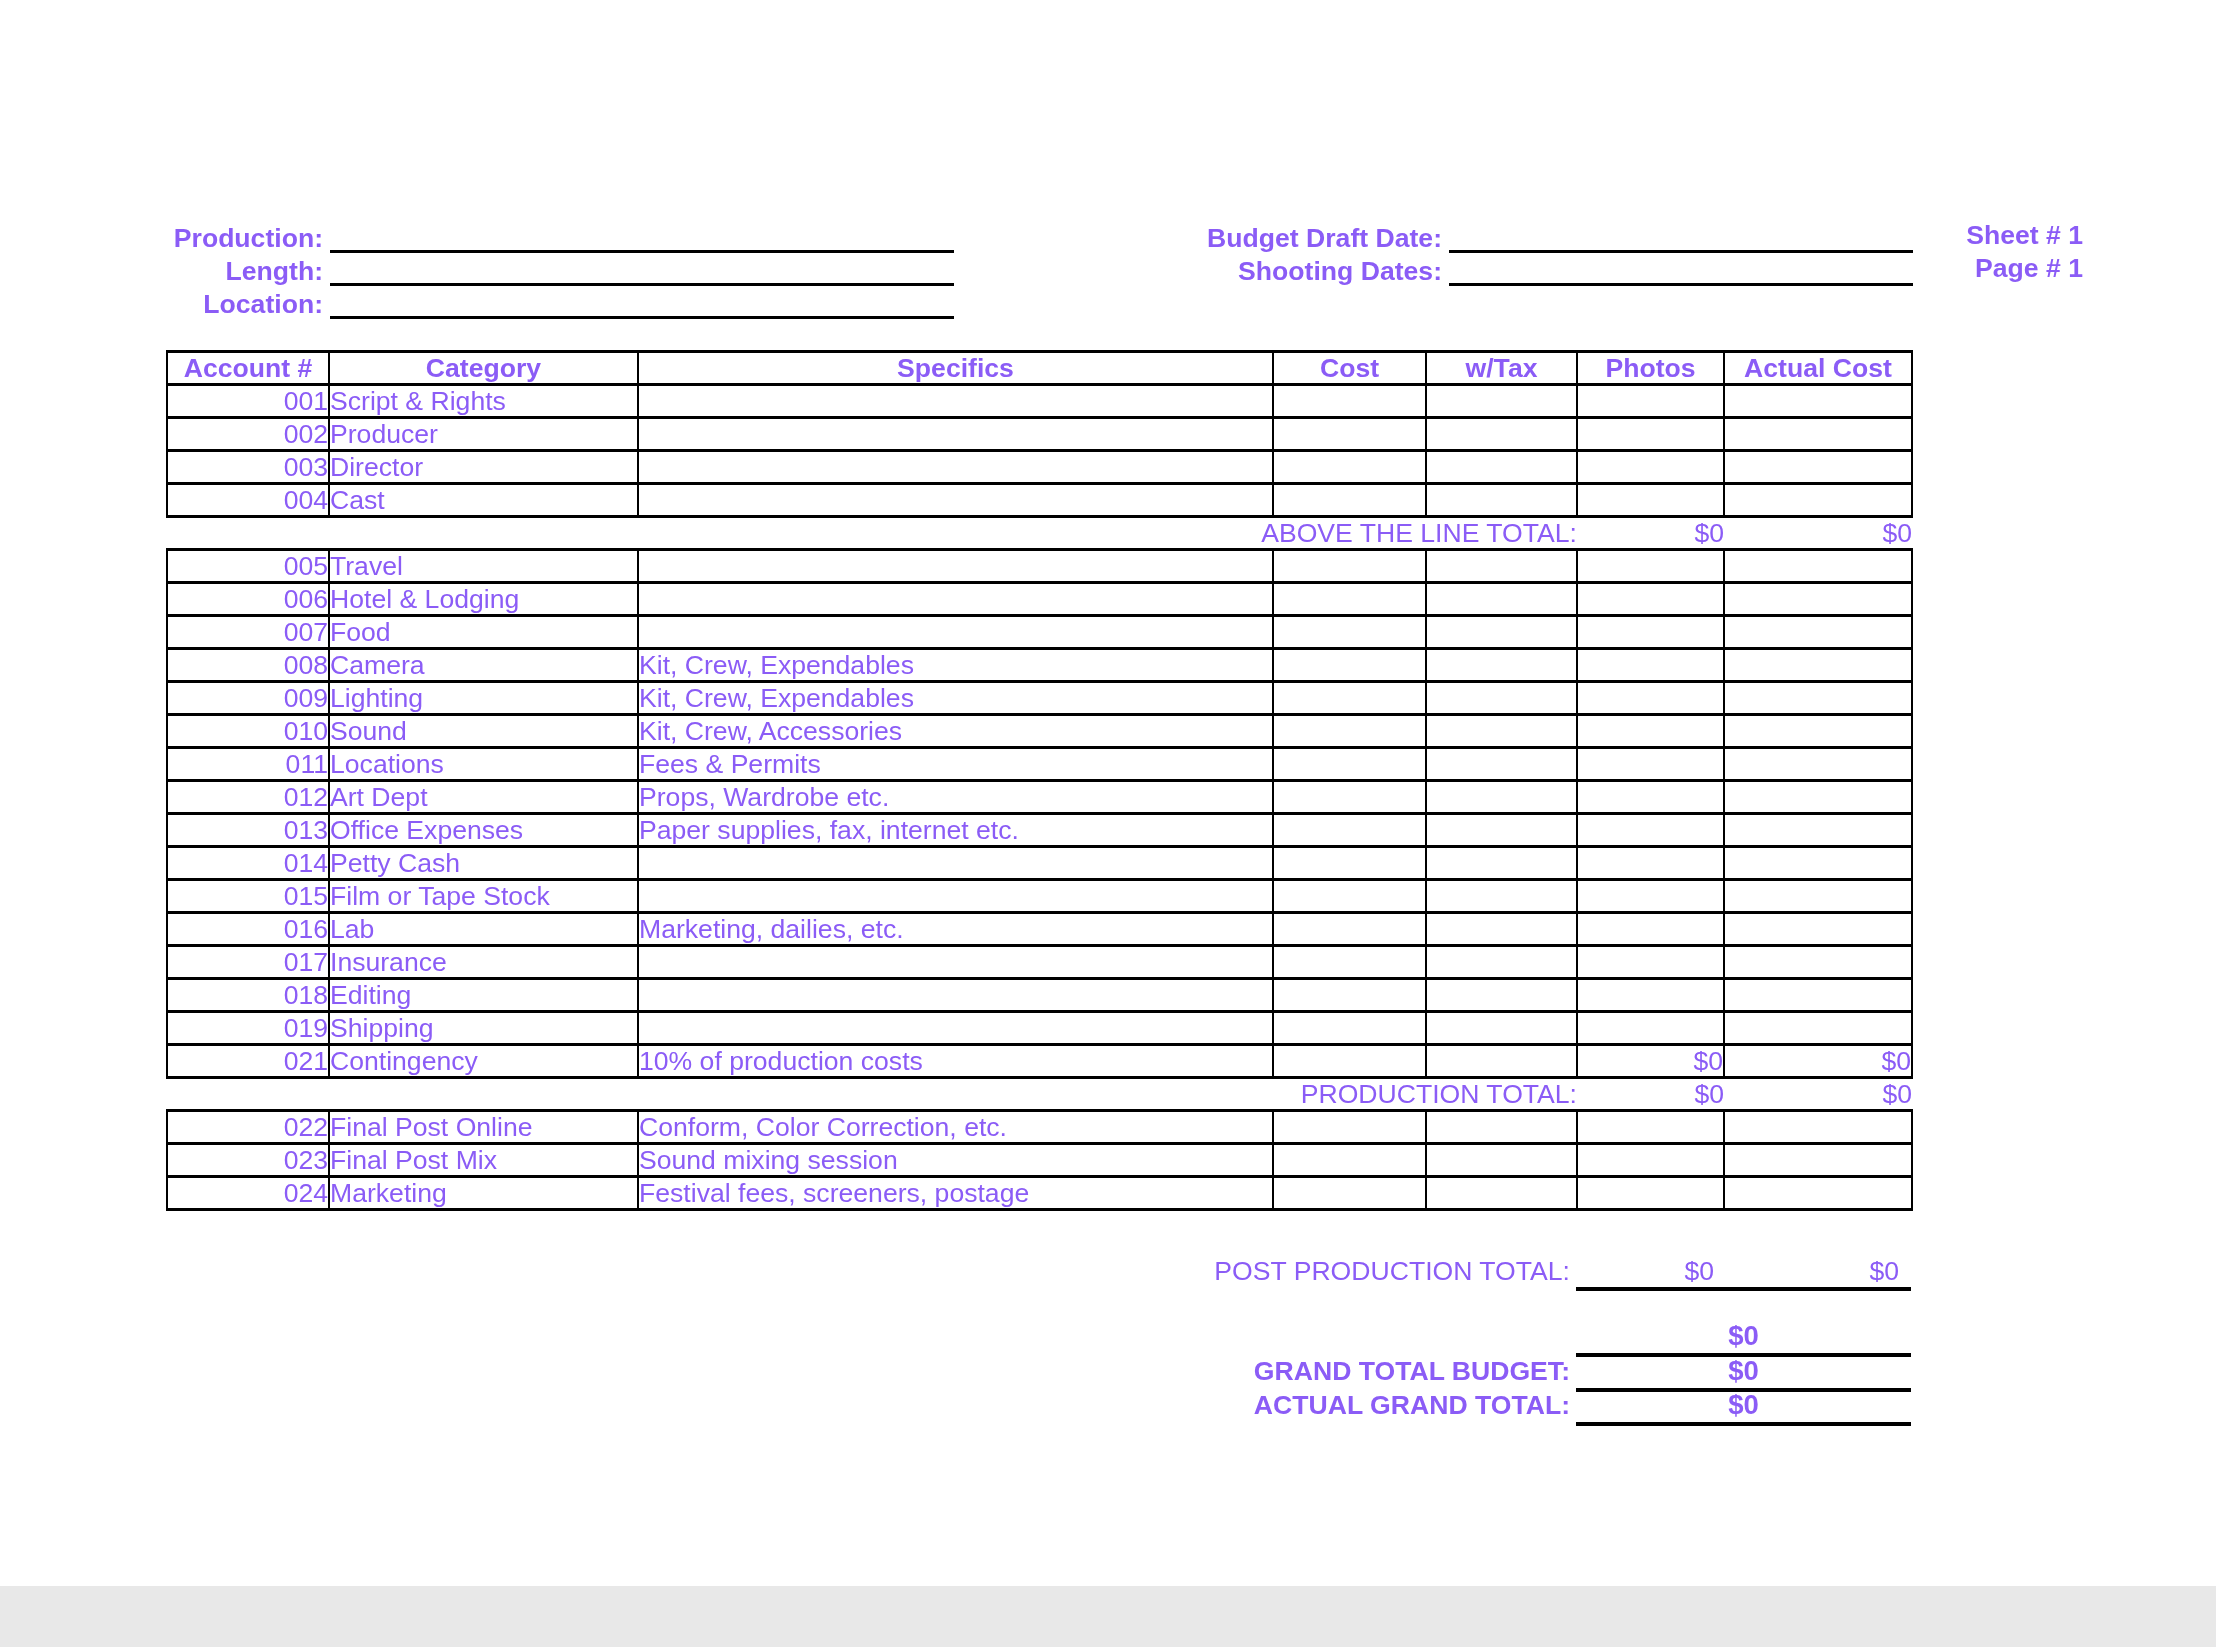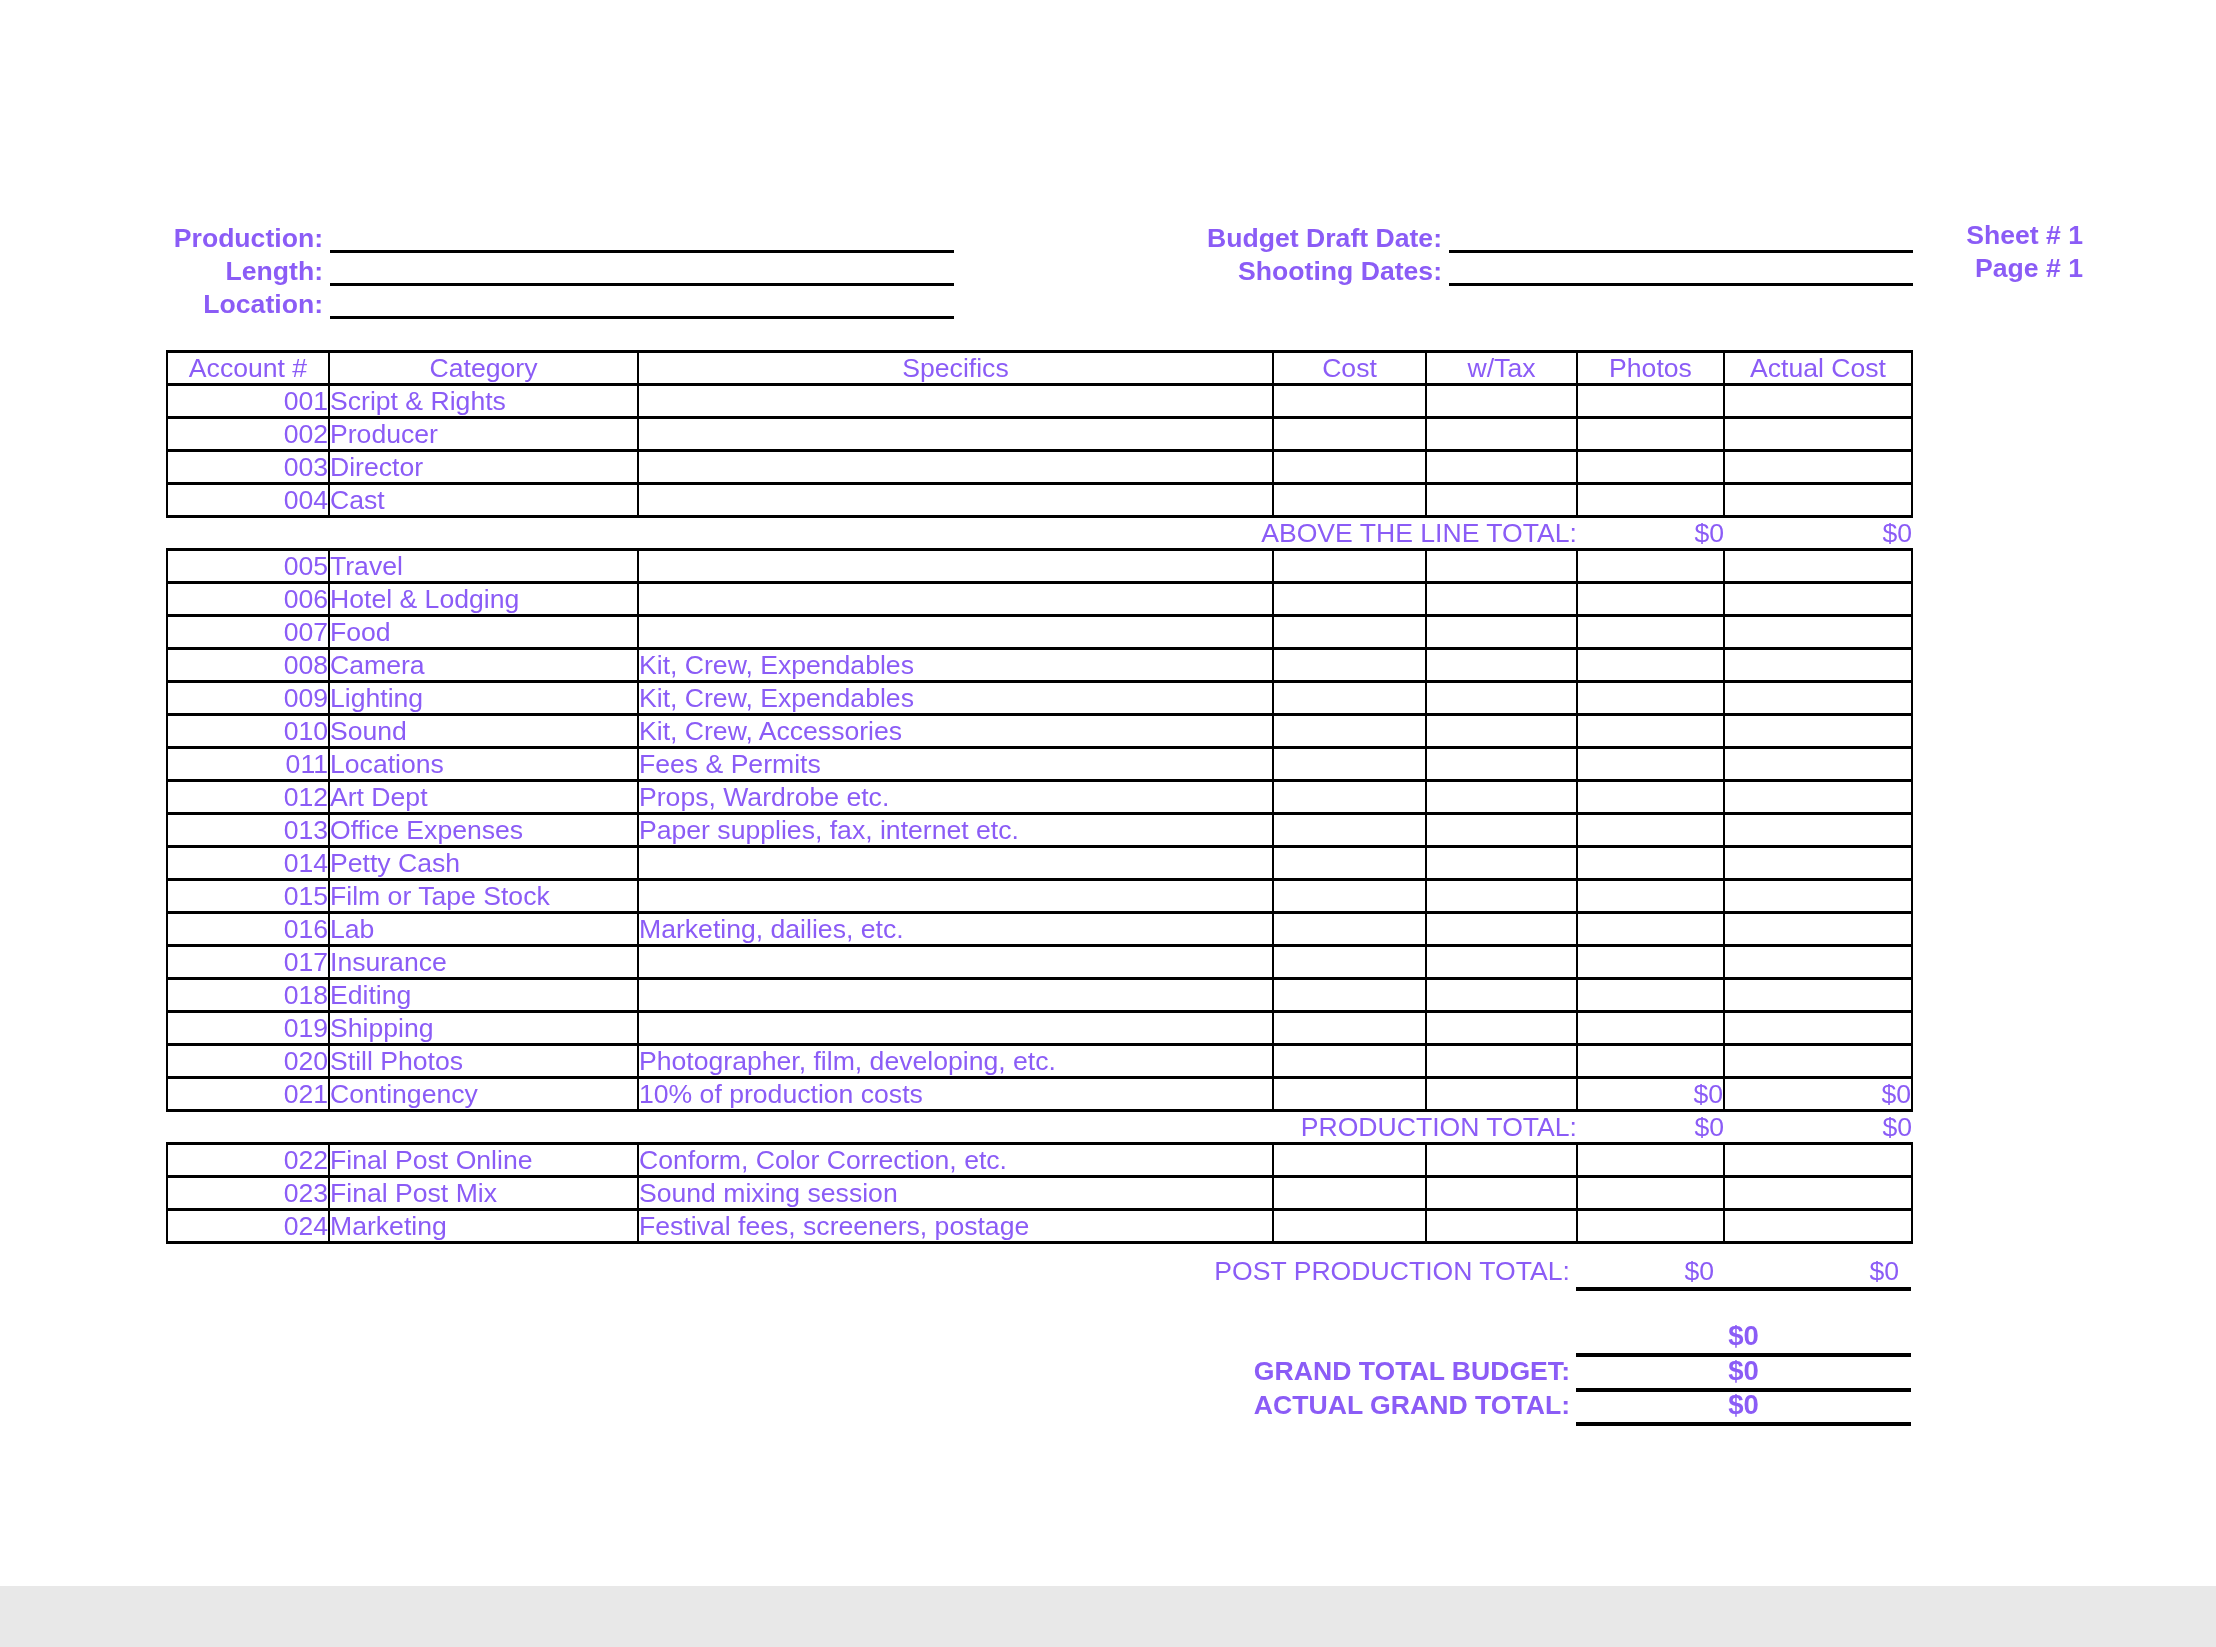--- a/index.html
+++ b/index.html
@@ -36,21 +36,21 @@
     border-right:2.7px solid #000;
     border-top:3.5px solid #000;
     border-bottom:3.5px solid #000;
     height:30px;
     padding:0;
     line-height:29px;
     vertical-align:middle;
     overflow:hidden;
     white-space:nowrap;
   }
-  table.budget th{font-weight:normal;text-align:center;}
+  table.budget th{font-weight:bold;text-align:center;}
   td.acct{text-align:right;padding-right:7px;}
   td.cat{text-align:left;padding-left:7px;}
   td.spec{text-align:left;padding-left:7px;}
   td.money{text-align:right;padding-right:8.9px;}
   tr.total-row td{border-left:none;border-right:none;}
   td.total-label{text-align:right;padding-right:8.9px;}
   td.total-money{text-align:right;padding-right:10.6px;}
   
   .abs{position:absolute;}
   .tot-label{font-size:26.6px;line-height:32px;text-align:right;white-space:nowrap;}
@@ -288,29 +288,20 @@
           <tr>
             <td class="acct">019</td>
             <td class="cat">Shipping</td>
             <td class="spec"></td>
             <td class="money"></td>
             <td class="money"></td>
             <td class="money"></td>
             <td class="money"></td>
           </tr>
           <tr>
-            <td class="acct">020</td>
-            <td class="cat">Still Photos</td>
-            <td class="spec">Photographer, film, developing, etc.</td>
-            <td class="money"></td>
-            <td class="money"></td>
-            <td class="money"></td>
-            <td class="money"></td>
-          </tr>
-          <tr>
             <td class="acct">021</td>
             <td class="cat">Contingency</td>
             <td class="spec">10% of production costs</td>
             <td class="money"></td>
             <td class="money"></td>
             <td class="money">$0</td>
             <td class="money">$0</td>
           </tr>
           <tr class="total-row">
             <td class="total-label" colspan="5">PRODUCTION TOTAL:</td>

